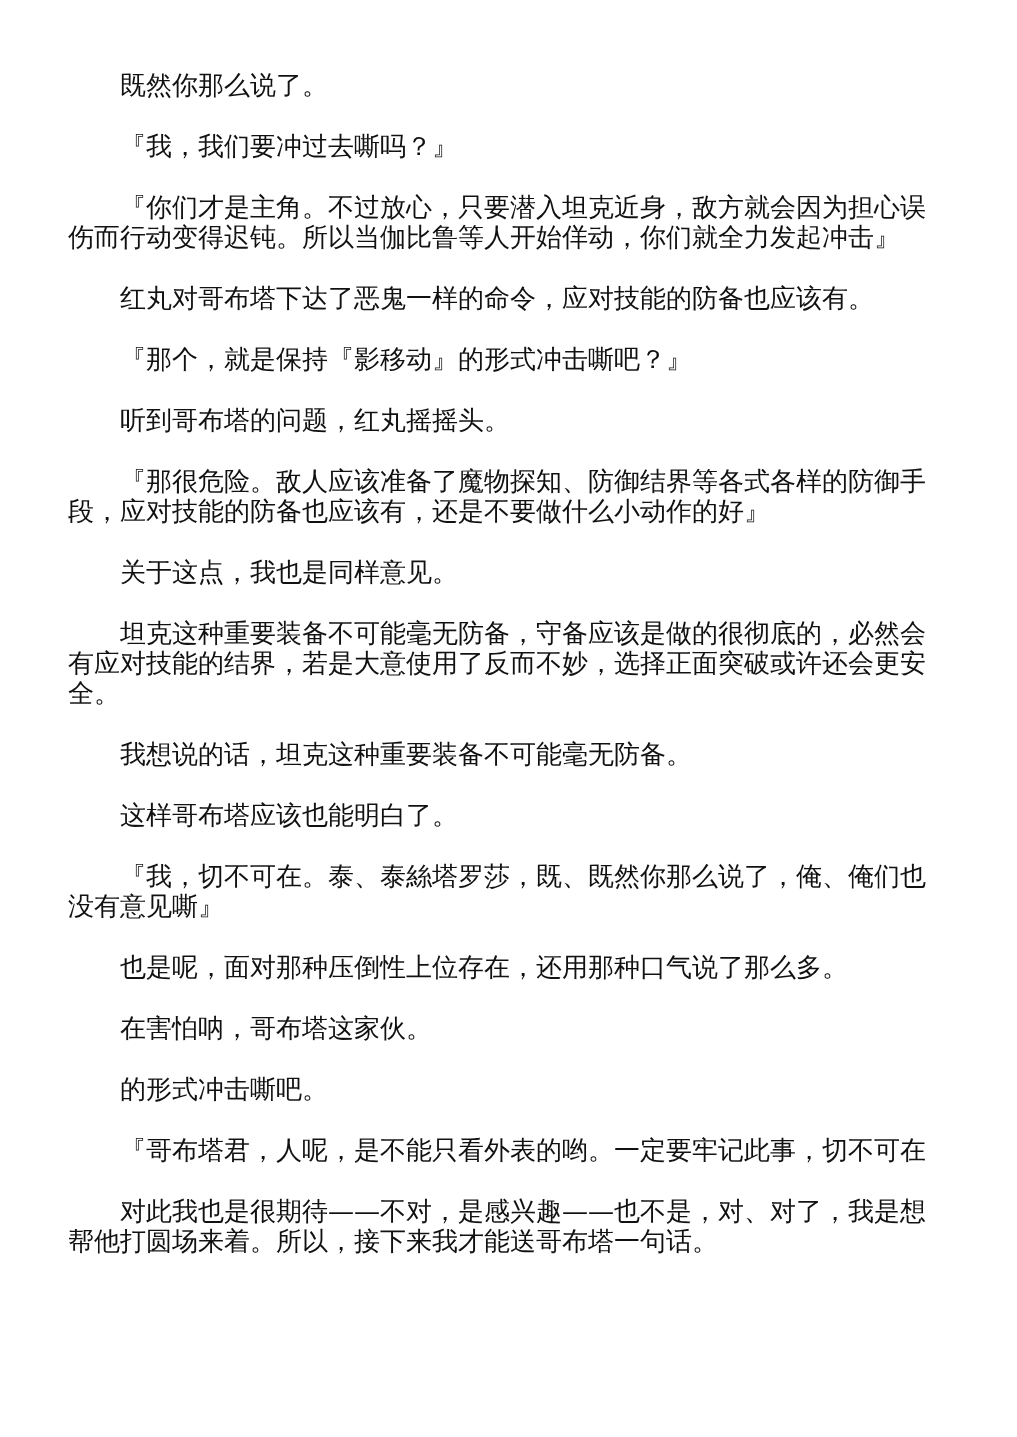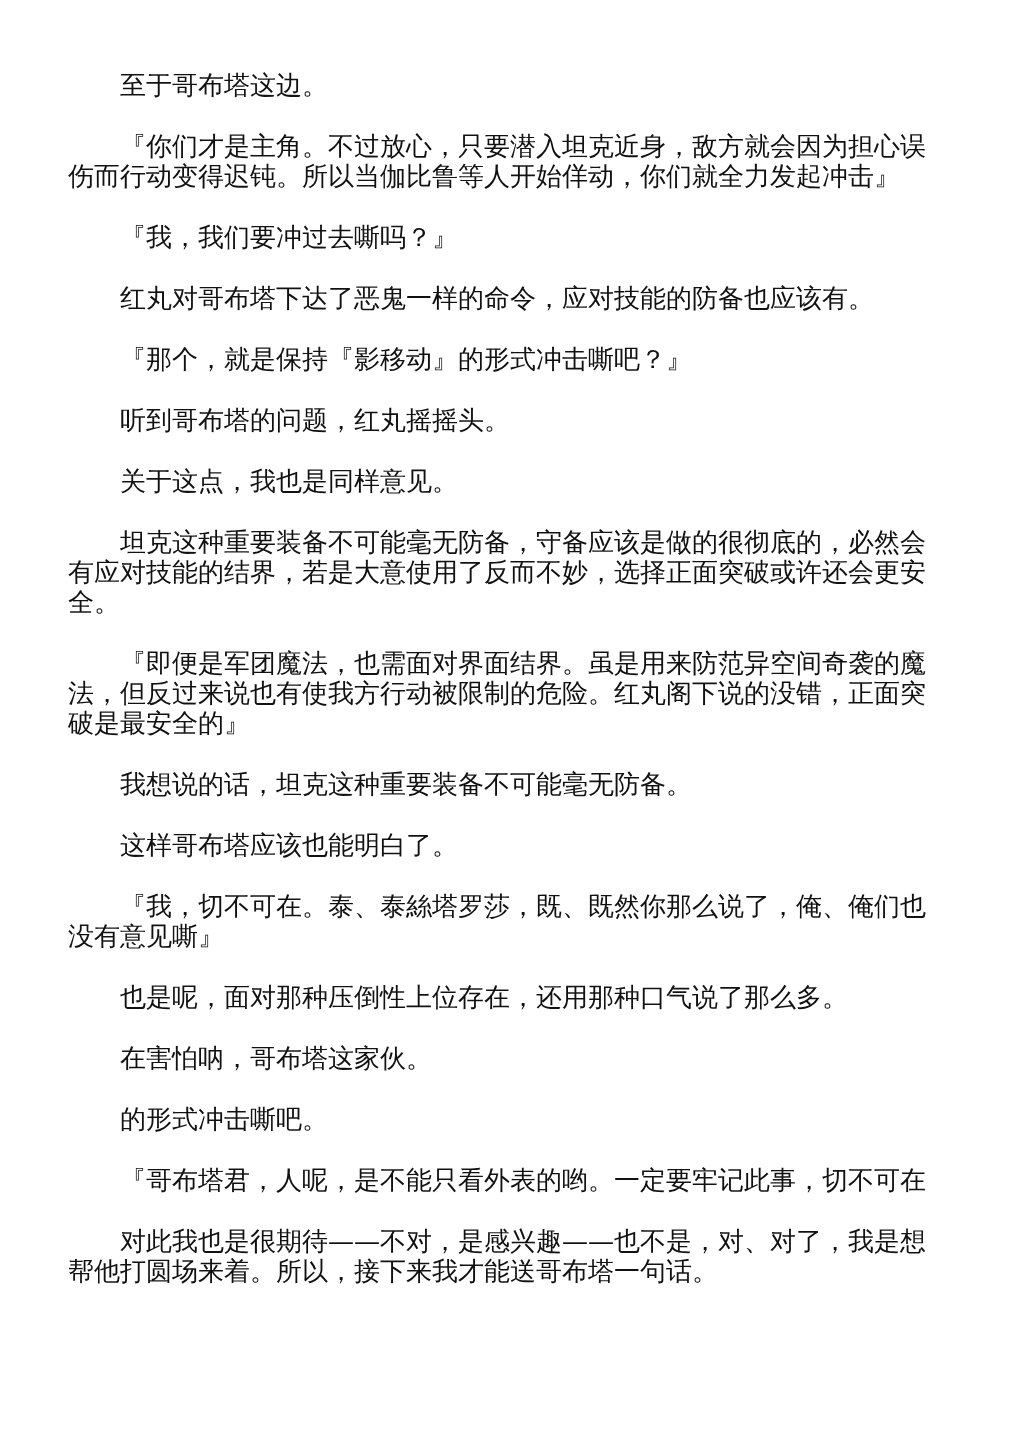--- a/index.html
+++ b/index.html
@@ -29,29 +29,29 @@
     text-align: justify;
     word-break: break-all;
     line-break: anywhere;
     letter-spacing: 0;
   }
 </style>
 </head>
 <body>
 
 <div class="page">
-  <p class="para">至于哥布塔这边。</p>
+  <p class="para">既然你那么说了。</p>
+  <p class="para">『我，我们要冲过去嘶吗？』</p>
   <p class="para">『你们才是主角。不过放心，只要潜入坦克近身，敌方就会因为担心误伤而行动变得迟钝。所以当伽比鲁等人开始佯动，你们就全力发起冲击』</p>
-  <p class="para">『我，我们要冲过去嘶吗？』</p>
   <p class="para">红丸对哥布塔下达了恶鬼一样的命令，应对技能的防备也应该有。</p>
   <p class="para">『那个，就是保持『影移动』的形式冲击嘶吧？』</p>
   <p class="para">听到哥布塔的问题，红丸摇摇头。</p>
+  <p class="para">『那很危险。敌人应该准备了魔物探知、防御结界等各式各样的防御手段，应对技能的防备也应该有，还是不要做什么小动作的好』</p>
   <p class="para">关于这点，我也是同样意见。</p>
   <p class="para">坦克这种重要装备不可能毫无防备，守备应该是做的很彻底的，必然会有应对技能的结界，若是大意使用了反而不妙，选择正面突破或许还会更安全。</p>
-  <p class="para">『即便是军团魔法，也需面对界面结界。虽是用来防范异空间奇袭的魔法，但反过来说也有使我方行动被限制的危险。红丸阁下说的没错，正面突破是最安全的』</p>
   <p class="para">我想说的话，坦克这种重要装备不可能毫无防备。</p>
   <p class="para">这样哥布塔应该也能明白了。</p>
   <p class="para">『我，切不可在。泰、泰絲塔罗莎，既、既然你那么说了，俺、俺们也没有意见嘶』</p>
   <p class="para">也是呢，面对那种压倒性上位存在，还用那种口气说了那么多。</p>
   <p class="para">在害怕呐，哥布塔这家伙。</p>
   <p class="para">的形式冲击嘶吧。</p>
   <p class="para">『哥布塔君，人呢，是不能只看外表的哟。一定要牢记此事，切不可在</p>
   <p class="para">对此我也是很期待——不对，是感兴趣——也不是，对、对了，我是想帮他打圆场来着。所以，接下来我才能送哥布塔一句话。</p>
 </div>
 

